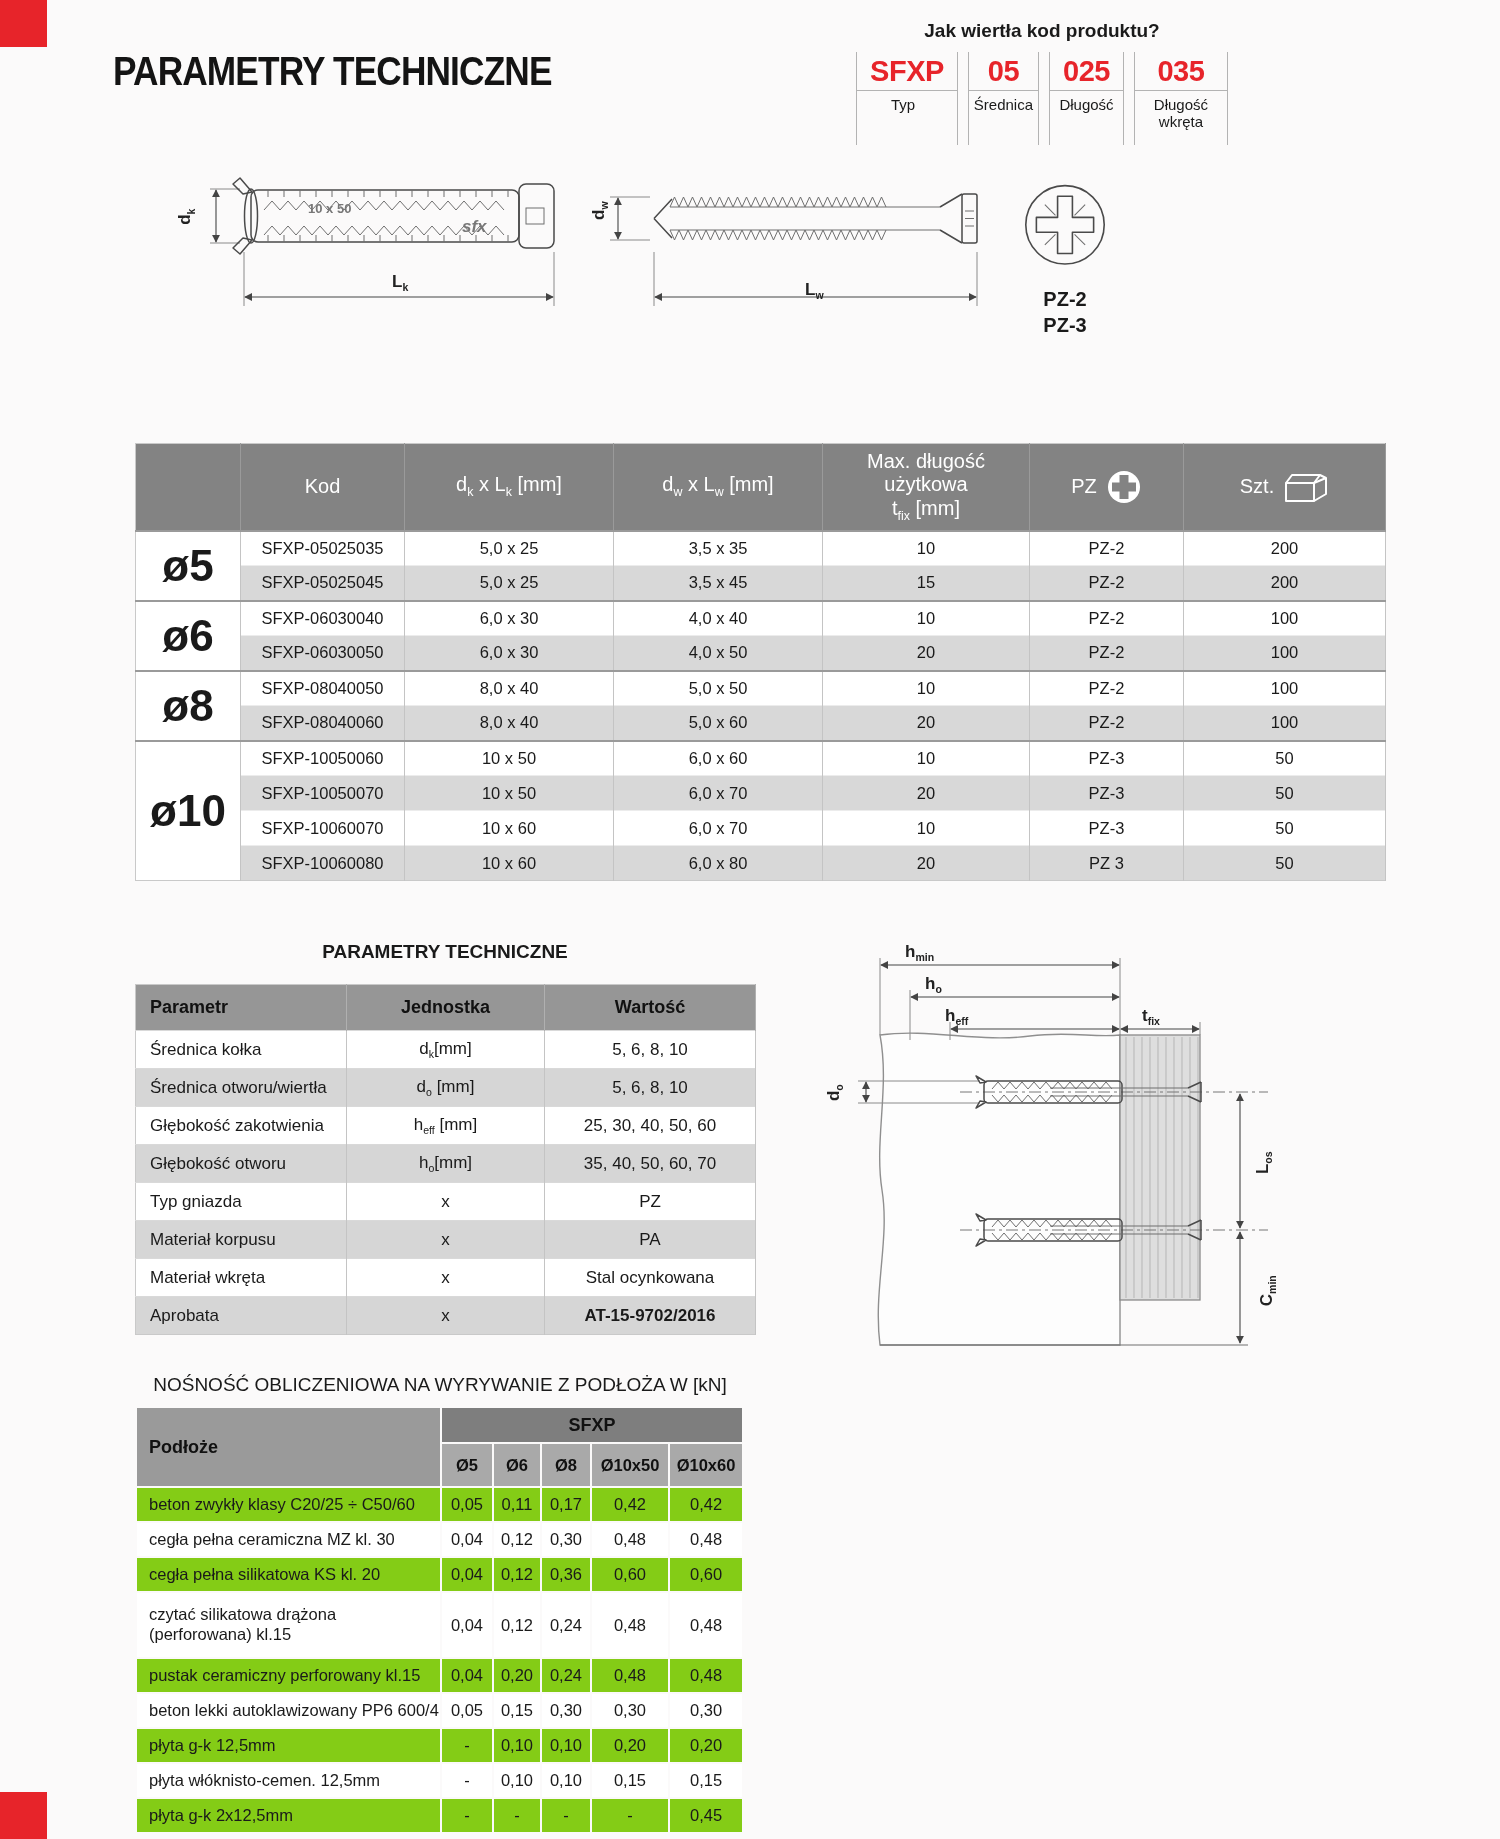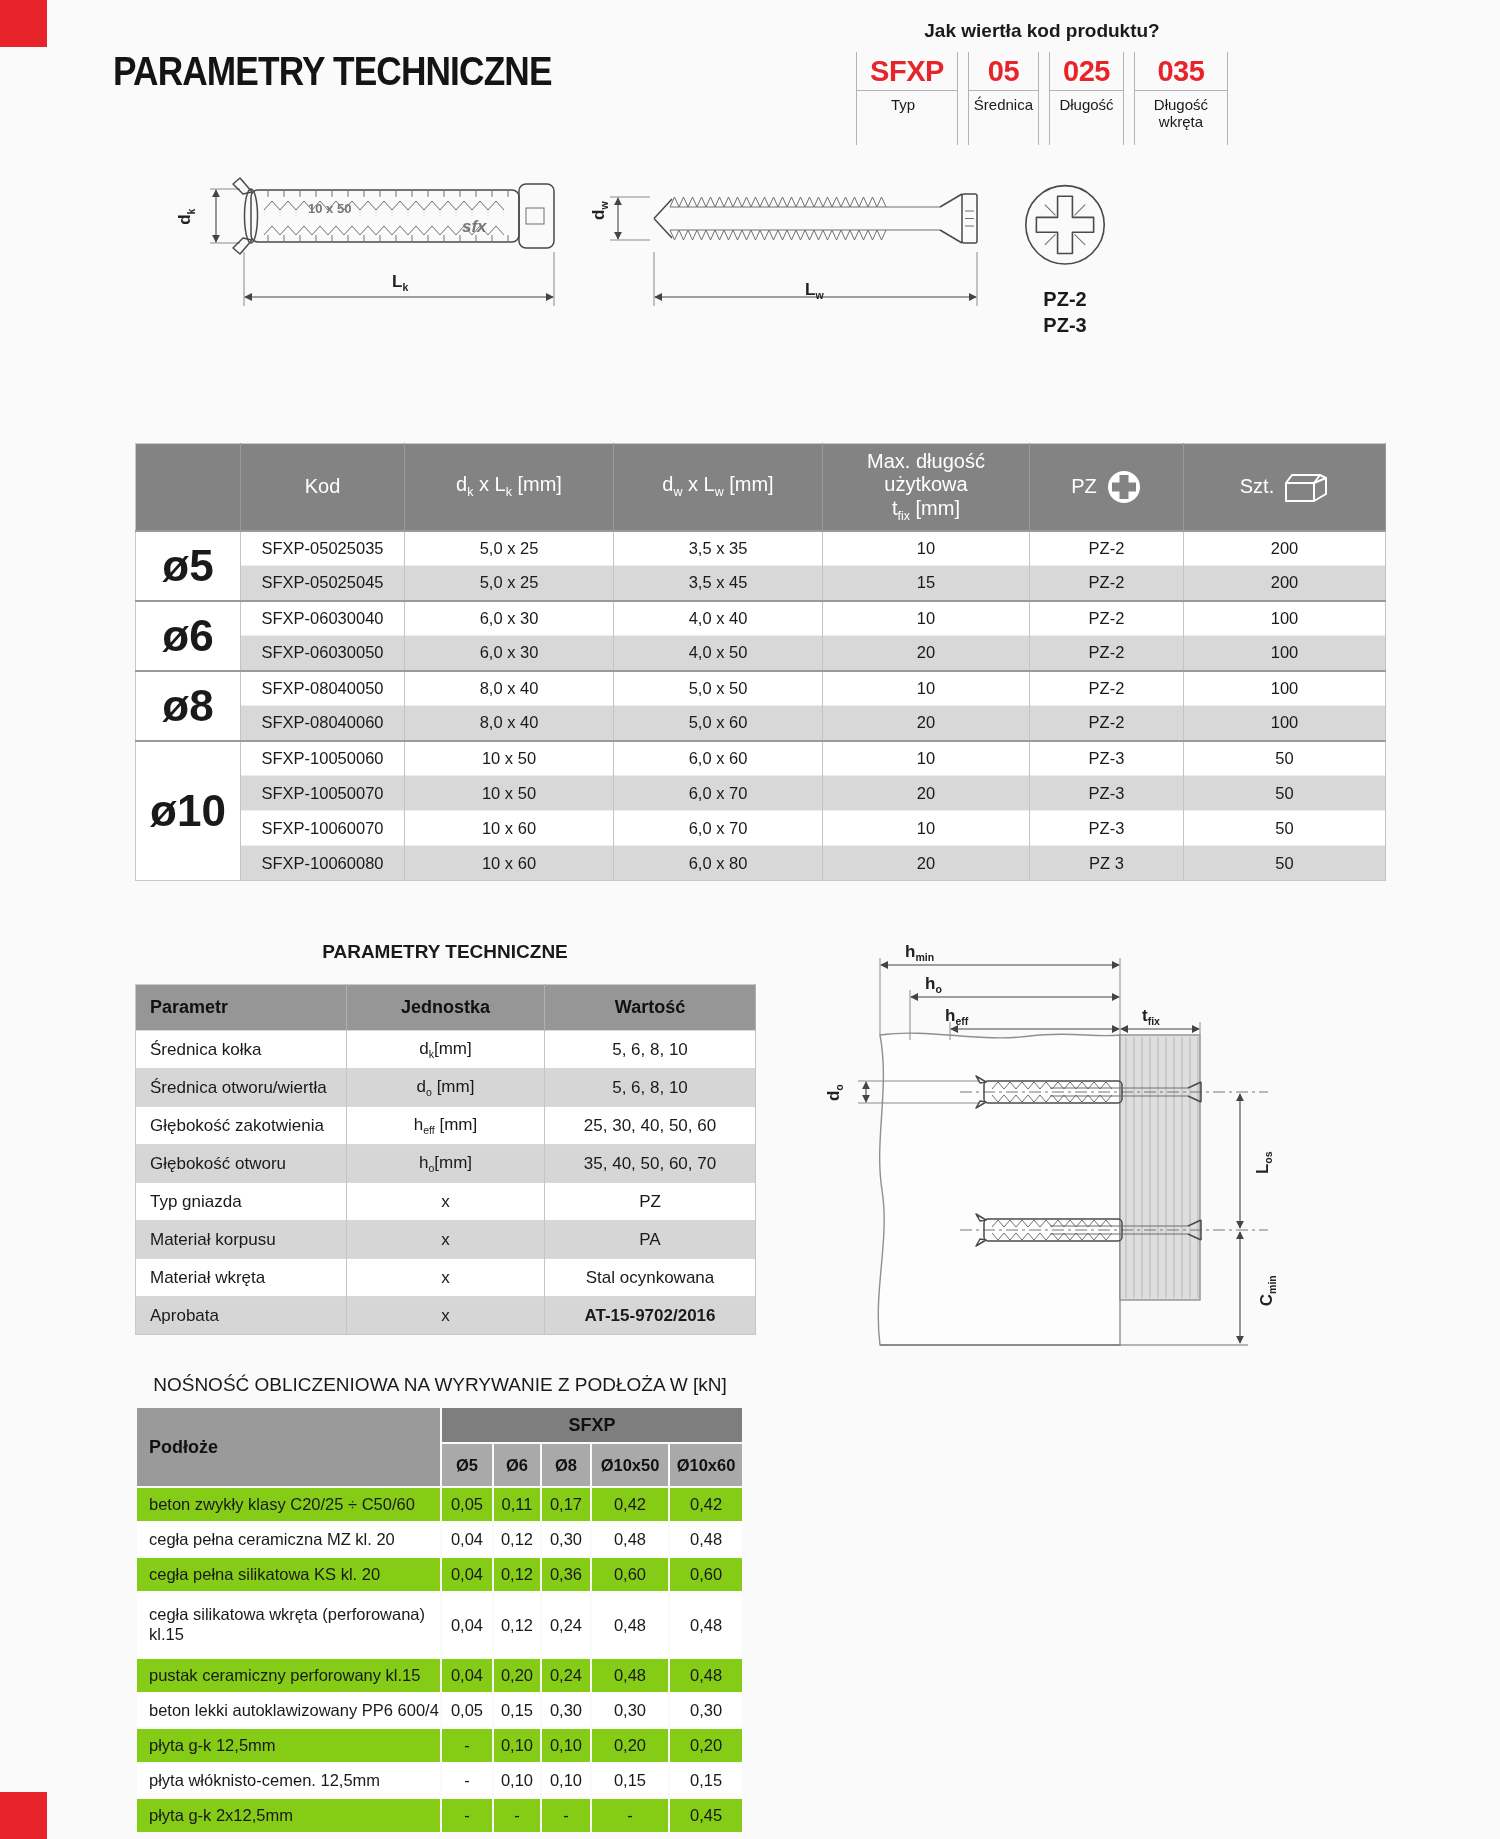--- a/index.html
+++ b/index.html
@@ -430,37 +430,37 @@
     <tbody>
       <tr class="shade">
         <td class="sub">beton zwykły klasy C20/25 ÷ C50/60</td>
         <td>0,05</td>
         <td>0,11</td>
         <td>0,17</td>
         <td>0,42</td>
         <td>0,42</td>
       </tr>
       <tr class="">
-        <td class="sub">cegła pełna ceramiczna MZ kl. 20</td>
+        <td class="sub">cegła pełna ceramiczna MZ kl. 30</td>
         <td>0,04</td>
         <td>0,12</td>
         <td>0,30</td>
         <td>0,48</td>
         <td>0,48</td>
       </tr>
       <tr class="shade">
         <td class="sub">cegła pełna silikatowa KS kl. 20</td>
         <td>0,04</td>
         <td>0,12</td>
         <td>0,36</td>
         <td>0,60</td>
         <td>0,60</td>
       </tr>
       <tr class=" tall">
-        <td class="sub">cegła silikatowa wkręta (perforowana) kl.15</td>
+        <td class="sub">czytać silikatowa drążona (perforowana) kl.15</td>
         <td>0,04</td>
         <td>0,12</td>
         <td>0,24</td>
         <td>0,48</td>
         <td>0,48</td>
       </tr>
       <tr class="shade">
         <td class="sub">pustak ceramiczny perforowany kl.15</td>
         <td>0,04</td>
         <td>0,20</td>

